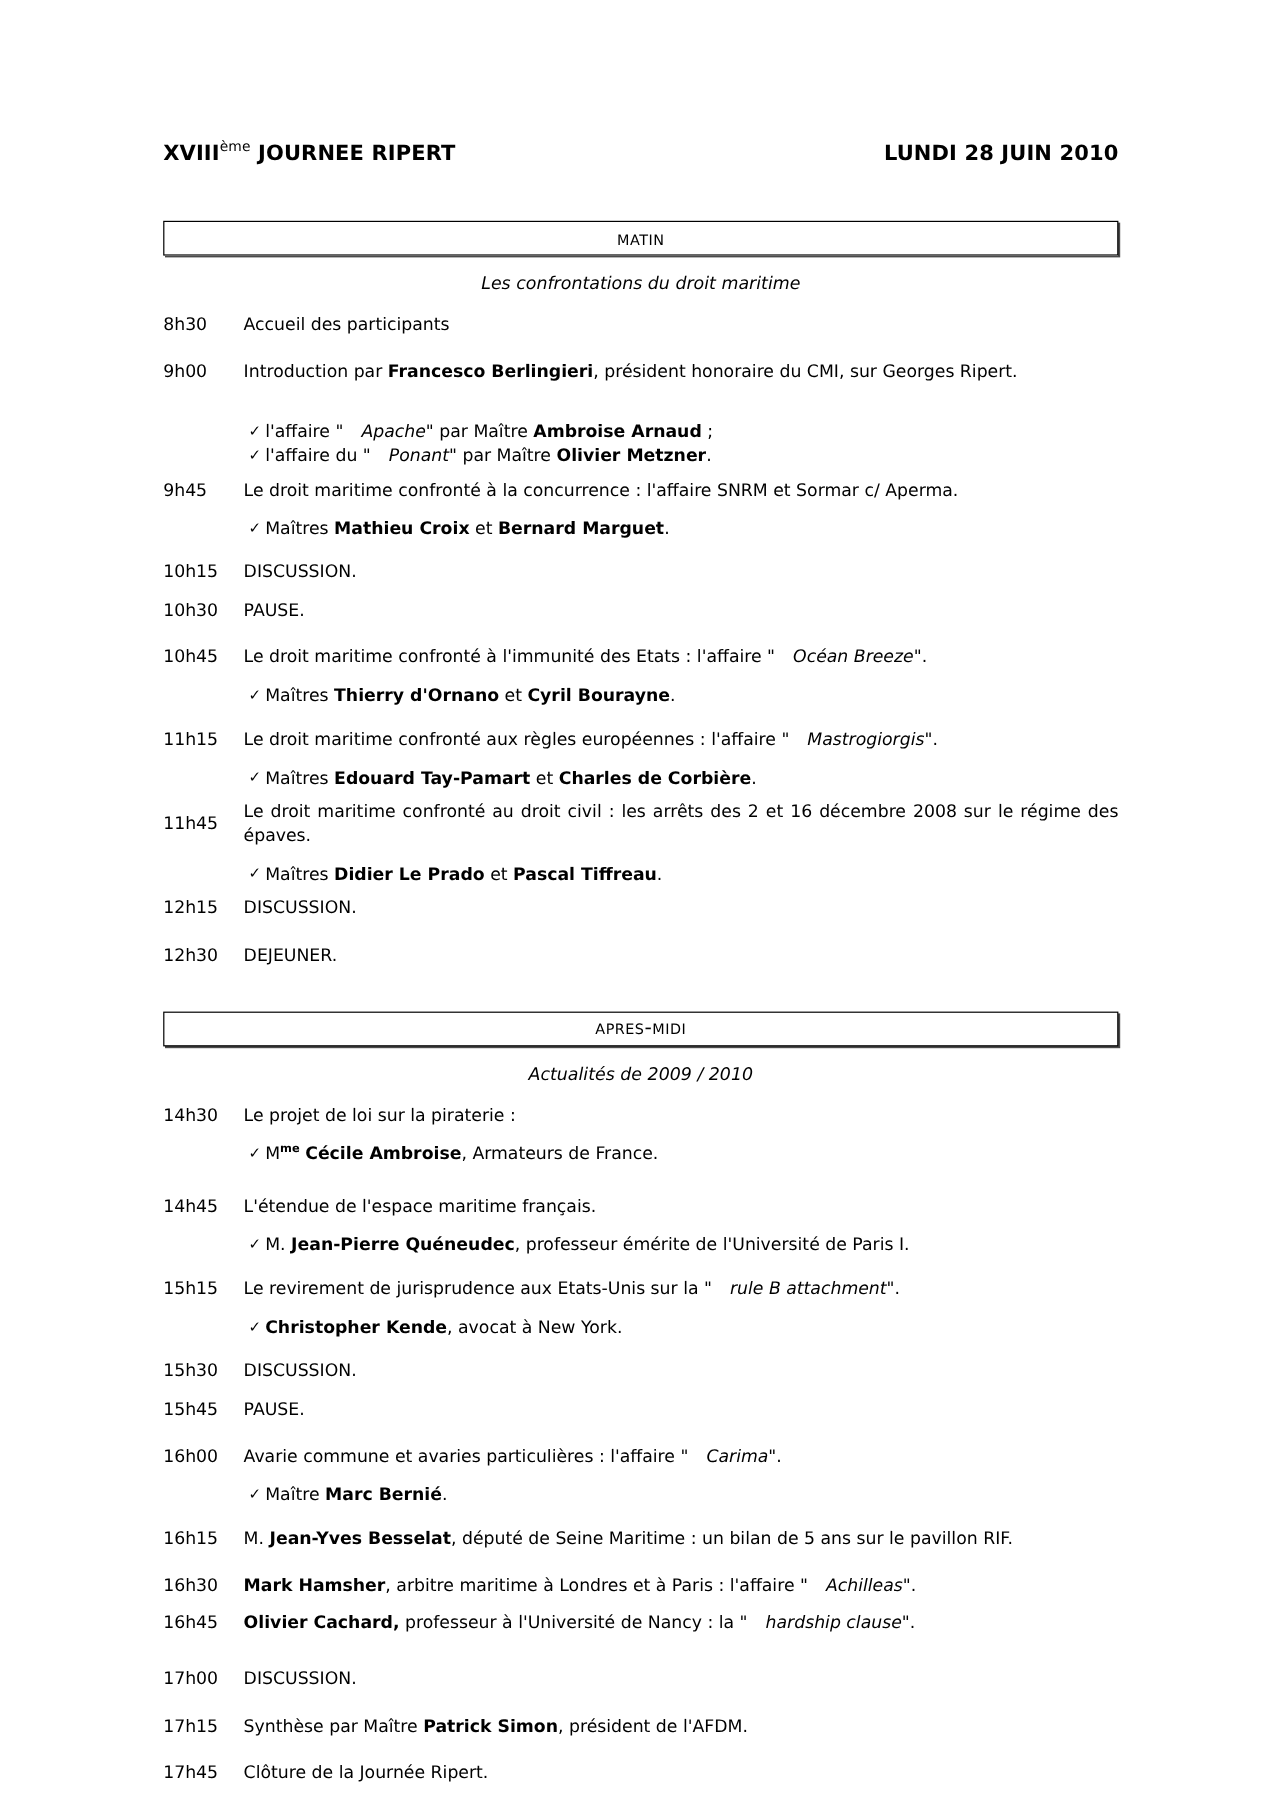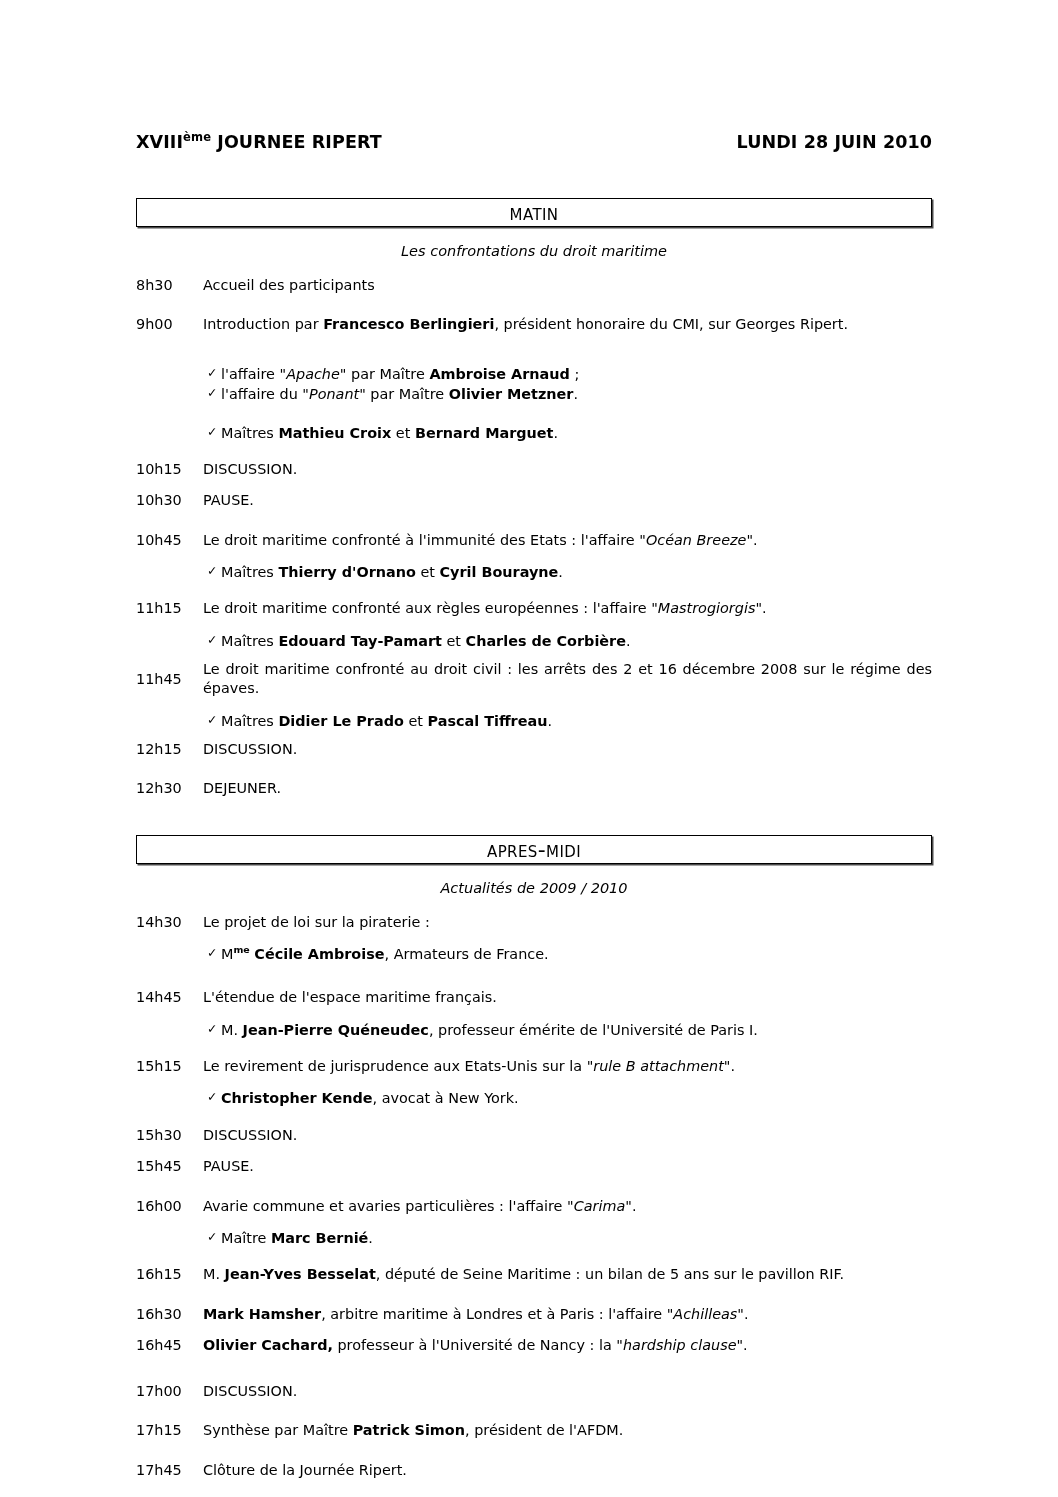--- a/index.html
+++ b/index.html
@@ -29,40 +29,40 @@
   .doc-header {
     display: flex;
     justify-content: space-between;
     align-items: baseline;
     font-weight: bold;
     font-size: 17.5px;
     letter-spacing: 0.1px;
     margin-bottom: 46px;
   }
   .doc-header .title-left { white-space: nowrap; }
-  .doc-header .title-right { white-space: nowrap; margin-top: 14px; }
+  .doc-header .title-right { white-space: nowrap; }
   sup.ordinal {
     font-size: 0.66em;
     vertical-align: super;
     line-height: 0;
-    font-weight: bold;
+    font-weight: normal;
   }
 
   
   .session-band {
     border: 1.2px solid #000;
     box-shadow: 1.5px 1.5px 0 0 #4a4a4a;
     height: 27px;
     display: flex;
     align-items: center;
     justify-content: center;
     margin-bottom: 16px;
   }
   .session-band .band-label {
-    font-size: 22px;
+    font-size: 17px;
     font-variant: small-caps;
     text-transform: lowercase;
     letter-spacing: 0.4px;
   }
   .session-band .band-label::first-letter { font-size: 1em; }
 
   .session-subtitle {
     text-align: center;
     font-style: italic;
     font-size: 14.5px;
@@ -106,21 +106,21 @@
     padding-left: 71px;
   }
   .speaker-item .tick {
     flex: 0 0 14px;
     font-size: 12.5px;
     line-height: 1.5;
   }
   .speaker-item .speaker-text { flex: 1 1 auto; }
 
   b, strong { font-weight: bold; }
-  i, em { font-style: italic; }
+  i, em { font-style: italic; margin-left: 15px; }
   sup.abbr {
     font-size: 0.66em;
     vertical-align: super;
     line-height: 0;
     font-weight: bold;
   }
 </style>
 </head>
 <body>
 
@@ -155,20 +155,24 @@
             <li class="speaker-item">
               <span class="tick">✓</span>
               <span class="speaker-text">l'affaire "<i>Apache</i>" par Maître <b>Ambroise Arnaud</b> ;</span>
             </li>
             <li class="speaker-item">
               <span class="tick">✓</span>
               <span class="speaker-text">l'affaire du "<i>Ponant</i>" par Maître <b>Olivier Metzner</b>.</span>
             </li>
           </ul>
           <div class="gap-sm"></div>
+          <div class="agenda-row justify">
+            <div class="time">9h45</div>
+            <div class="desc">Le droit maritime confronté à la concurrence : l'affaire SNRM et Sormar c/ Aperma.</div>
+          </div>
           <div class="gap-sm"></div>
           <ul class="speaker-list">
             <li class="speaker-item">
               <span class="tick">✓</span>
               <span class="speaker-text">Maîtres <b>Mathieu Croix</b> et <b>Bernard Marguet</b>.</span>
             </li>
           </ul>
           <div class="gap-md"></div>
           <div class="agenda-row justify">
             <div class="time">10h15</div>

